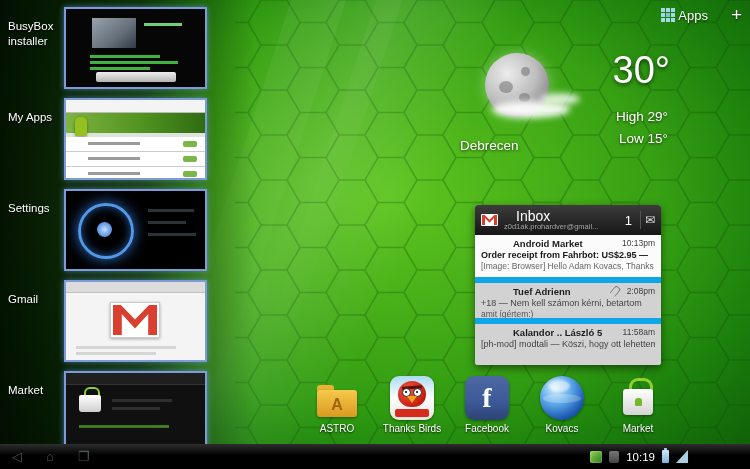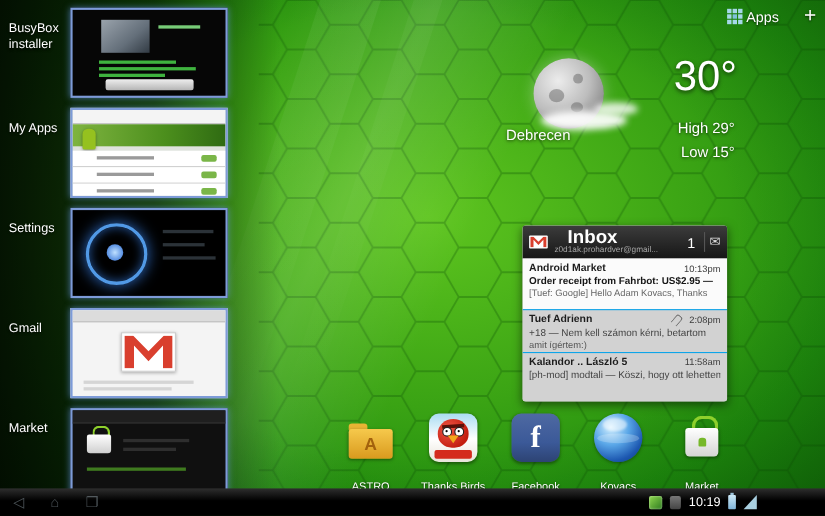--- a/index.html
+++ b/index.html
@@ -75,55 +75,55 @@
   .moon{position:absolute;left:45px;top:18px;width:64px;height:64px;border-radius:50%;
     background:radial-gradient(circle at 35% 32%, #ececec, #bdbdbd 48%, #8d8d8d 76%, #6f6f6f);
     box-shadow:0 0 14px rgba(255,255,255,.35);}
   .crater{position:absolute;border-radius:50%;background:rgba(90,90,90,.45);}
   .cr1{left:14px;top:28px;width:14px;height:12px;} .cr2{left:36px;top:14px;width:9px;height:9px;} .cr3{left:34px;top:40px;width:11px;height:9px;}
   .cloud{position:absolute;left:52px;top:66px;width:78px;height:17px;background:rgba(255,255,255,.92);border-radius:50%;filter:blur(3px);}
   .cloud2{position:absolute;left:100px;top:58px;width:40px;height:12px;background:rgba(255,255,255,.8);border-radius:50%;filter:blur(3px);}
   .temp{position:absolute;right:0;top:14px;font-size:38px;font-weight:400;text-shadow:0 2px 4px rgba(0,0,0,.6);}
   .w-high{position:absolute;right:2px;top:74px;font-size:13.5px;text-shadow:0 1px 3px rgba(0,0,0,.7);}
   .w-low{position:absolute;right:2px;top:96px;font-size:13.5px;text-shadow:0 1px 3px rgba(0,0,0,.7);}
-  .w-city{position:absolute;left:20px;top:80px;font-size:13.5px;text-shadow:0 1px 3px rgba(0,0,0,.7);}
+  .w-city{position:absolute;left:20px;top:103px;font-size:13.5px;text-shadow:0 1px 3px rgba(0,0,0,.7);}
 
   
   .gmail{position:absolute;left:475px;top:205px;width:186px;height:160px;border-radius:3px;overflow:hidden;
     box-shadow:0 3px 9px rgba(0,0,0,.5);background:#d2d2d2;display:flex;flex-direction:column;}
   .g-head{height:30px;background:linear-gradient(#3c3c3c,#161616);display:flex;align-items:center;padding:0 6px;flex:0 0 auto;}
   .g-logo{position:relative;width:17px;height:12px;background:#fff;border-radius:1px;margin-right:6px;flex:0 0 auto;}
   .g-logo .m-shape{inset:1px;}
   .g-titles{display:flex;flex-direction:column;min-width:0;}
-  .g-title{color:#fff;font-size:17px;font-weight:bold;line-height:12px;padding-left:12px;}
+  .g-title{color:#fff;font-size:14px;font-weight:normal;line-height:12px;padding-left:12px;}
   .g-acct{color:#a5a5a5;font-size:7.5px;line-height:9px;white-space:nowrap;}
   .g-spacer{flex:1;}
   .g-count{color:#fff;font-size:13px;margin:0 4px;}
   .g-div{width:1px;height:18px;background:#555;margin:0 4px;}
   .g-compose{color:#ddd;font-size:12px;line-height:12px;}
-  .g-row{position:relative;padding:3px 6px 0 6px;overflow:hidden;border-top:1px solid #0ea5e9;}
+  .g-row{position:relative;padding:3px 6px 0 6px;overflow:hidden;border-top:6px solid #0ea5e9;}
   .g-row.unread{background:#fbfbfb;height:47px;border-top:none;}
   .g-row.read{background:#d2d2d2;}
   .g-r2{height:38px;} .g-r3{height:45px;}
-  .g-top{display:flex;align-items:center;}
+  .g-top{display:flex;margin-left:32px;}
   .g-sender{font-size:9.5px;font-weight:bold;color:#1c1c1c;white-space:nowrap;overflow:hidden;}
   .g-time{margin-left:auto;font-size:8.5px;color:#3d3d3d;flex:0 0 auto;padding-left:4px;}
   .g-subj{font-size:9px;color:#161616;font-weight:bold;white-space:nowrap;overflow:hidden;margin-top:1px;}
   .read .g-subj{font-weight:normal;color:#444;}
   .g-snip{font-size:8.5px;color:#666;white-space:nowrap;overflow:hidden;margin-top:1px;}
   .read .g-snip{color:#555;}
   .clip-icon{width:5px;height:9px;border:1px solid #777;border-bottom:none;border-radius:3px 3px 0 0;
     transform:rotate(40deg);margin-left:auto;flex:0 0 auto;}
   .clip-icon + .g-time{margin-left:4px;}
 
   
   .dock{position:absolute;left:0;top:376px;width:750px;height:62px;}
   .dock-item{position:absolute;width:72px;text-align:center;}
   .dk-0{left:301px;} .dk-1{left:376px;} .dk-2{left:451px;} .dk-3{left:526px;} .dk-4{left:602px;}
-  .dock-label{margin-top:17px;color:#fff;font-size:10px;text-shadow:0 1px 2px rgba(0,0,0,.85);text-align:center;}
+  .dock-label{margin-top:3px;color:#fff;font-size:10px;text-shadow:0 1px 2px rgba(0,0,0,.85);text-align:center;}
   .dock-ic{position:relative;width:44px;height:44px;margin:0 auto;}
 
   .folder-back{position:absolute;left:2px;bottom:3px;width:40px;height:27px;background:linear-gradient(#f6c94c,#d99a1e);border-radius:3px;box-shadow:0 1px 3px rgba(0,0,0,.4);}
   .folder-tab{position:absolute;left:2px;bottom:29px;width:17px;height:6px;background:#e9b434;border-radius:3px 3px 0 0;}
   .astro-a{position:absolute;left:0;right:0;bottom:6px;font-size:16px;font-weight:bold;color:#a3620d;}
 
   .ic-ab{border-radius:9px;background:linear-gradient(#aadcf2,#ffffff 52%,#e8e4da 100%);box-shadow:0 1px 3px rgba(0,0,0,.4);overflow:hidden;}
   .ab-bird{position:absolute;left:8px;top:5px;width:28px;height:26px;border-radius:50% 50% 46% 46%;
     background:radial-gradient(circle at 35% 35%, #f05545, #c31e10 72%);}
   .ab-eye{position:absolute;width:7px;height:7px;background:#fff;border-radius:50%;border:1px solid #222;}
@@ -274,21 +274,21 @@
       <div class="g-div"></div>
       <div class="g-compose">✉</div>
     </div>
 
     <div class="g-row unread">
       <div class="g-top">
         <span class="g-sender">Android Market</span>
         <span class="g-time">10:13pm</span>
       </div>
       <div class="g-subj">Order receipt from Fahrbot: US$2.95 —</div>
-      <div class="g-snip">[Tuef: Google] Hello Adam Kovacs, Thanks</div>
+      <div class="g-snip">[Image: Browser] Hello Adam Kovacs, Thanks</div>
     </div>
 
     <div class="g-row read g-r2">
       <div class="g-top">
         <span class="g-sender">Tuef Adrienn</span>
         <span class="clip-icon"></span>
         <span class="g-time">2:08pm</span>
       </div>
       <div class="g-subj">+18 — Nem kell számon kérni, betartom</div>
       <div class="g-snip">amit ígértem:)</div>

